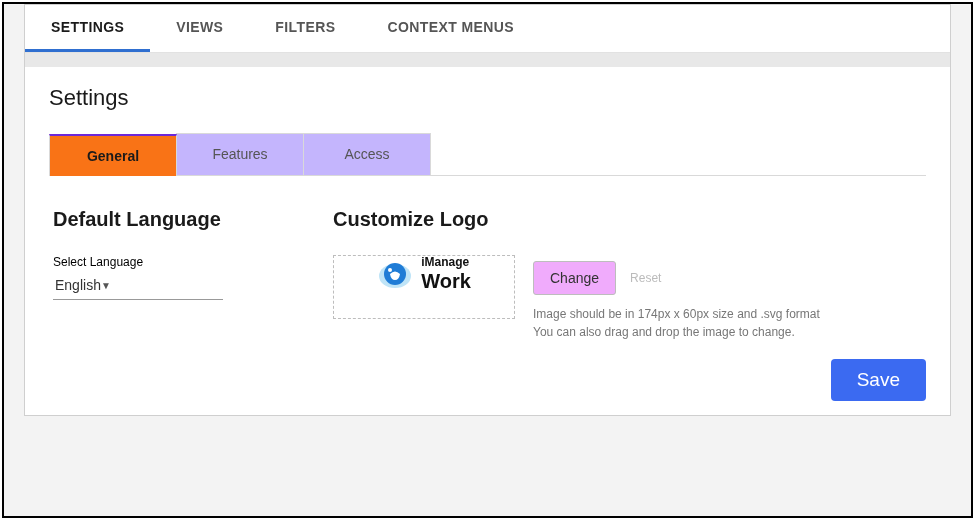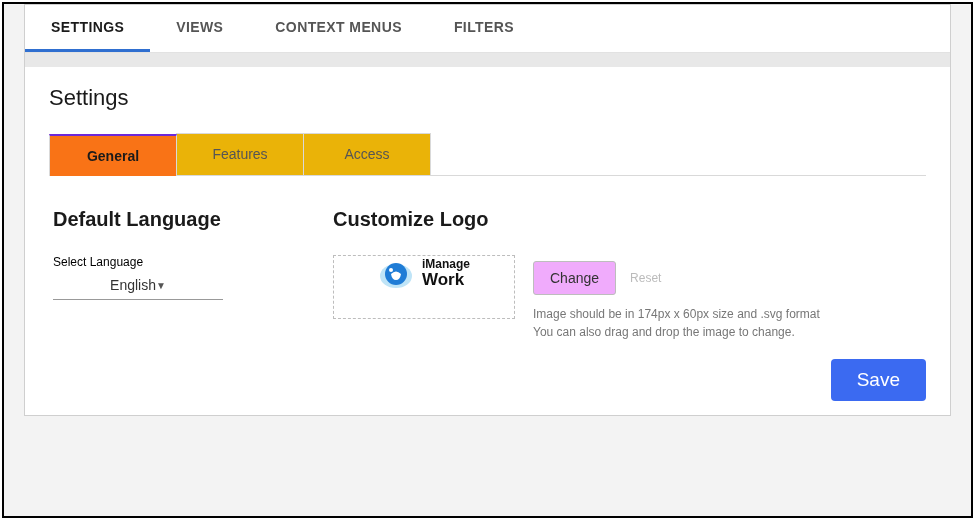--- a/index.html
+++ b/index.html
@@ -77,21 +77,21 @@
     .subtabrow {
       display: flex;
       border-bottom: 1px solid #d9d9d9;
     }
     .subtab {
       padding: 12px 0;
       width: 128px;
       text-align: center;
       font-size: 14px;
       color: #555;
-      background: #eab308;
+      background: #c4b5fd;
       border: 1px solid #d9d9d9;
       border-bottom: none;
       margin-right: -1px;
       cursor: pointer;
     }
     .subtab.active {
       background: #f97316;
       color: #1a1a1a;
       font-weight: 600;
       border-top: 2px solid #6d28d9;
@@ -113,21 +113,21 @@
       margin-bottom: 24px;
     }
     .field-label {
       font-size: 12px;
       color: #000000;
       margin-bottom: 4px;
     }
     .select-wrap {
       display: flex;
       align-items: center;
-      justify-content: center;
+      justify-content: flex-start;
       border-bottom: 1px solid #999;
       padding: 4px 2px 6px 2px;
       width: 170px;
       cursor: pointer;
     }
     .select-value {
       font-size: 14px;
       color: #333;
     }
     .caret {
@@ -153,21 +153,21 @@
       align-items: center;
       gap: 8px;
     }
     .logo-mark {
       width: 36px;
       height: 36px;
       position: relative;
     }
     .logo-text-stack { line-height: 1.1; }
     .logo-top { font-size: 12px; font-weight: 700; color: #111; }
-    .logo-bottom { font-size: 17px; font-weight: 700; color: #111; }
+    .logo-bottom { font-size: 20px; font-weight: 700; color: #111; }
     .logo-actions { display: flex; gap: 14px; align-items: center; margin-top:6px; }
     .btn-outline {
       padding: 8px 16px;
       font-size: 14px;
       border: 1px solid #bdbdbd;
       background: #f0abfc;
       color: #333;
       cursor: pointer;
       border-radius: 3px;
     }
@@ -199,22 +199,22 @@
   </style>
 </head>
 <body>
 
 <div class="outer-frame">
 
   <div class="main-panel">
     <div class="tabrow">
       <div class="tab active">SETTINGS</div>
       <div class="tab">VIEWS</div>
+      <div class="tab">FILTERS</div>
       <div class="tab">CONTEXT MENUS</div>
-      <div class="tab">FILTERS</div>
     </div>
     <div class="gray-strip"></div>
 
     <div class="content">
       <div class="section-title">Settings</div>
 
       <div class="subtabrow">
         <div class="subtab active">General</div>
         <div class="subtab">Features</div>
         <div class="subtab">Access</div>

